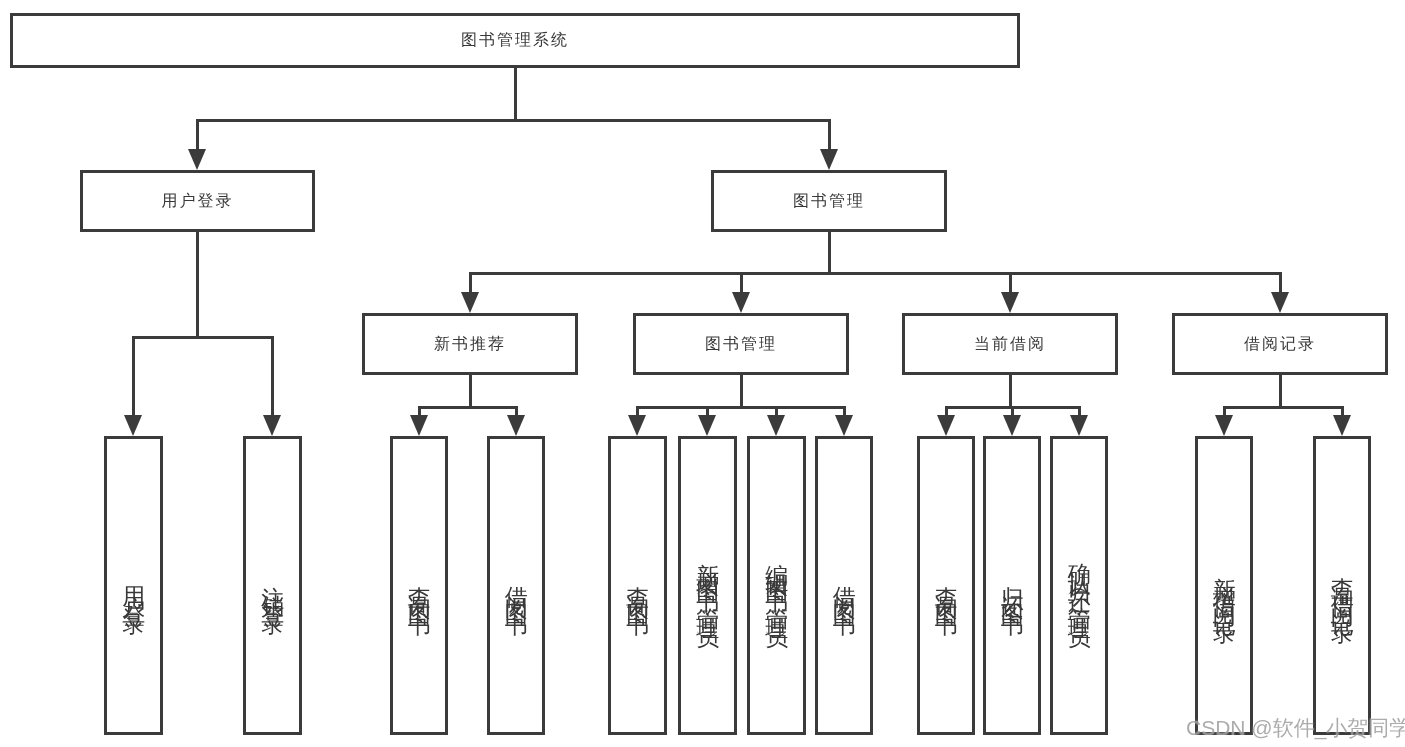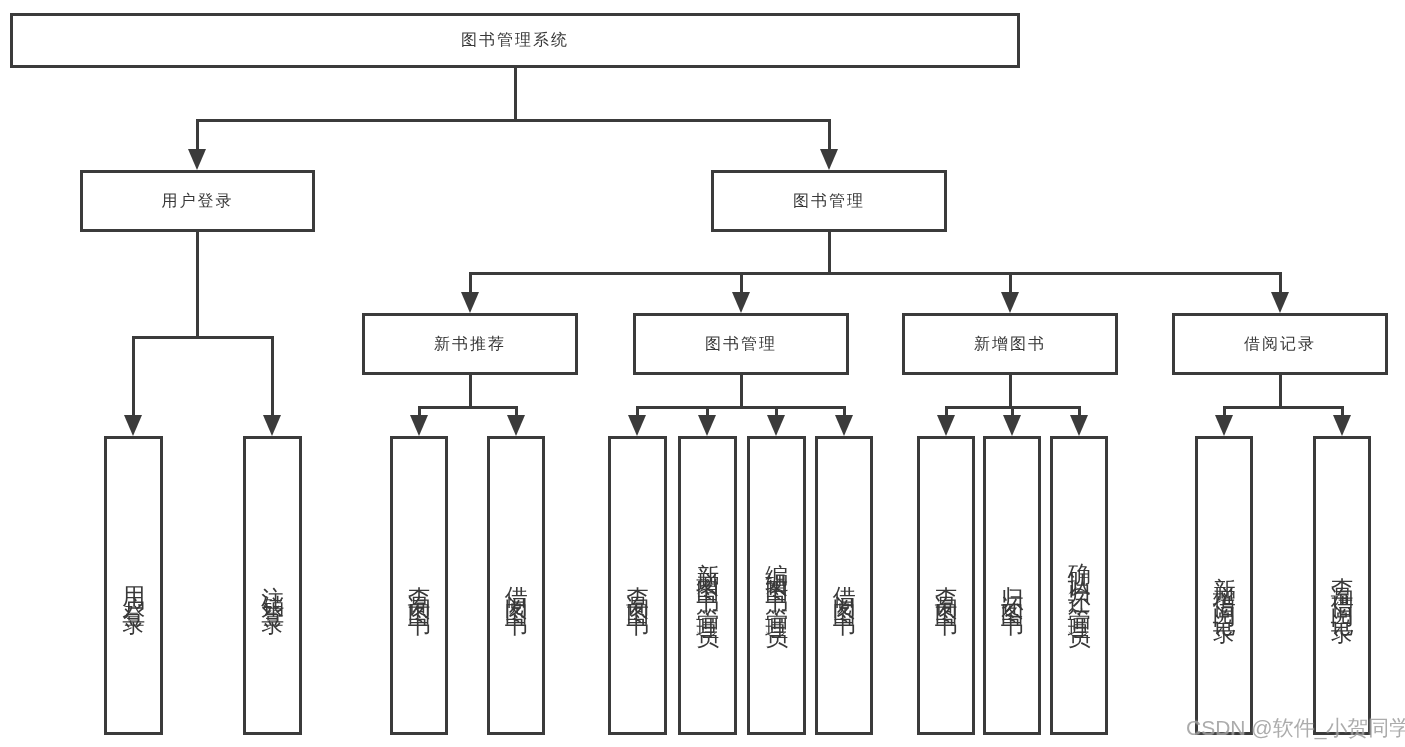--- a/index.html
+++ b/index.html
@@ -44,21 +44,21 @@
     <span class="lbl">图书管理</span>
   </div>
 
   <div class="box node" style="left:362px;top:313px;width:216px;height:62px">
     <span class="lbl">新书推荐</span>
   </div>
   <div class="box node" style="left:633px;top:313px;width:216px;height:62px">
     <span class="lbl">图书管理</span>
   </div>
   <div class="box node" style="left:902px;top:313px;width:216px;height:62px">
-    <span class="lbl">新增图书</span>
+    <span class="lbl">当前借阅</span>
   </div>
   <div class="box node" style="left:1172px;top:313px;width:216px;height:62px">
     <span class="lbl">借阅记录</span>
   </div>
 
   <div class="box leaf" style="left:104px;top:436px;width:59px;height:299px">
     <span class="lbl">用户登录</span>
   </div>
   <div class="box leaf" style="left:243px;top:436px;width:59px;height:299px">
     <span class="lbl">注销登录</span>

